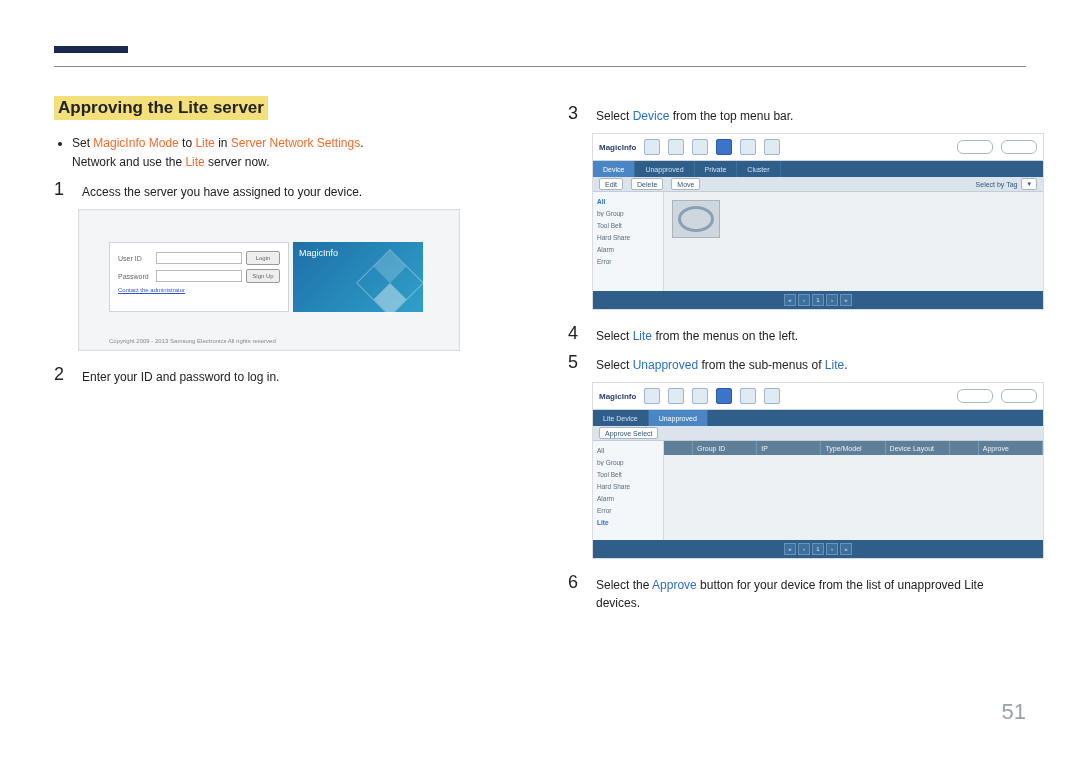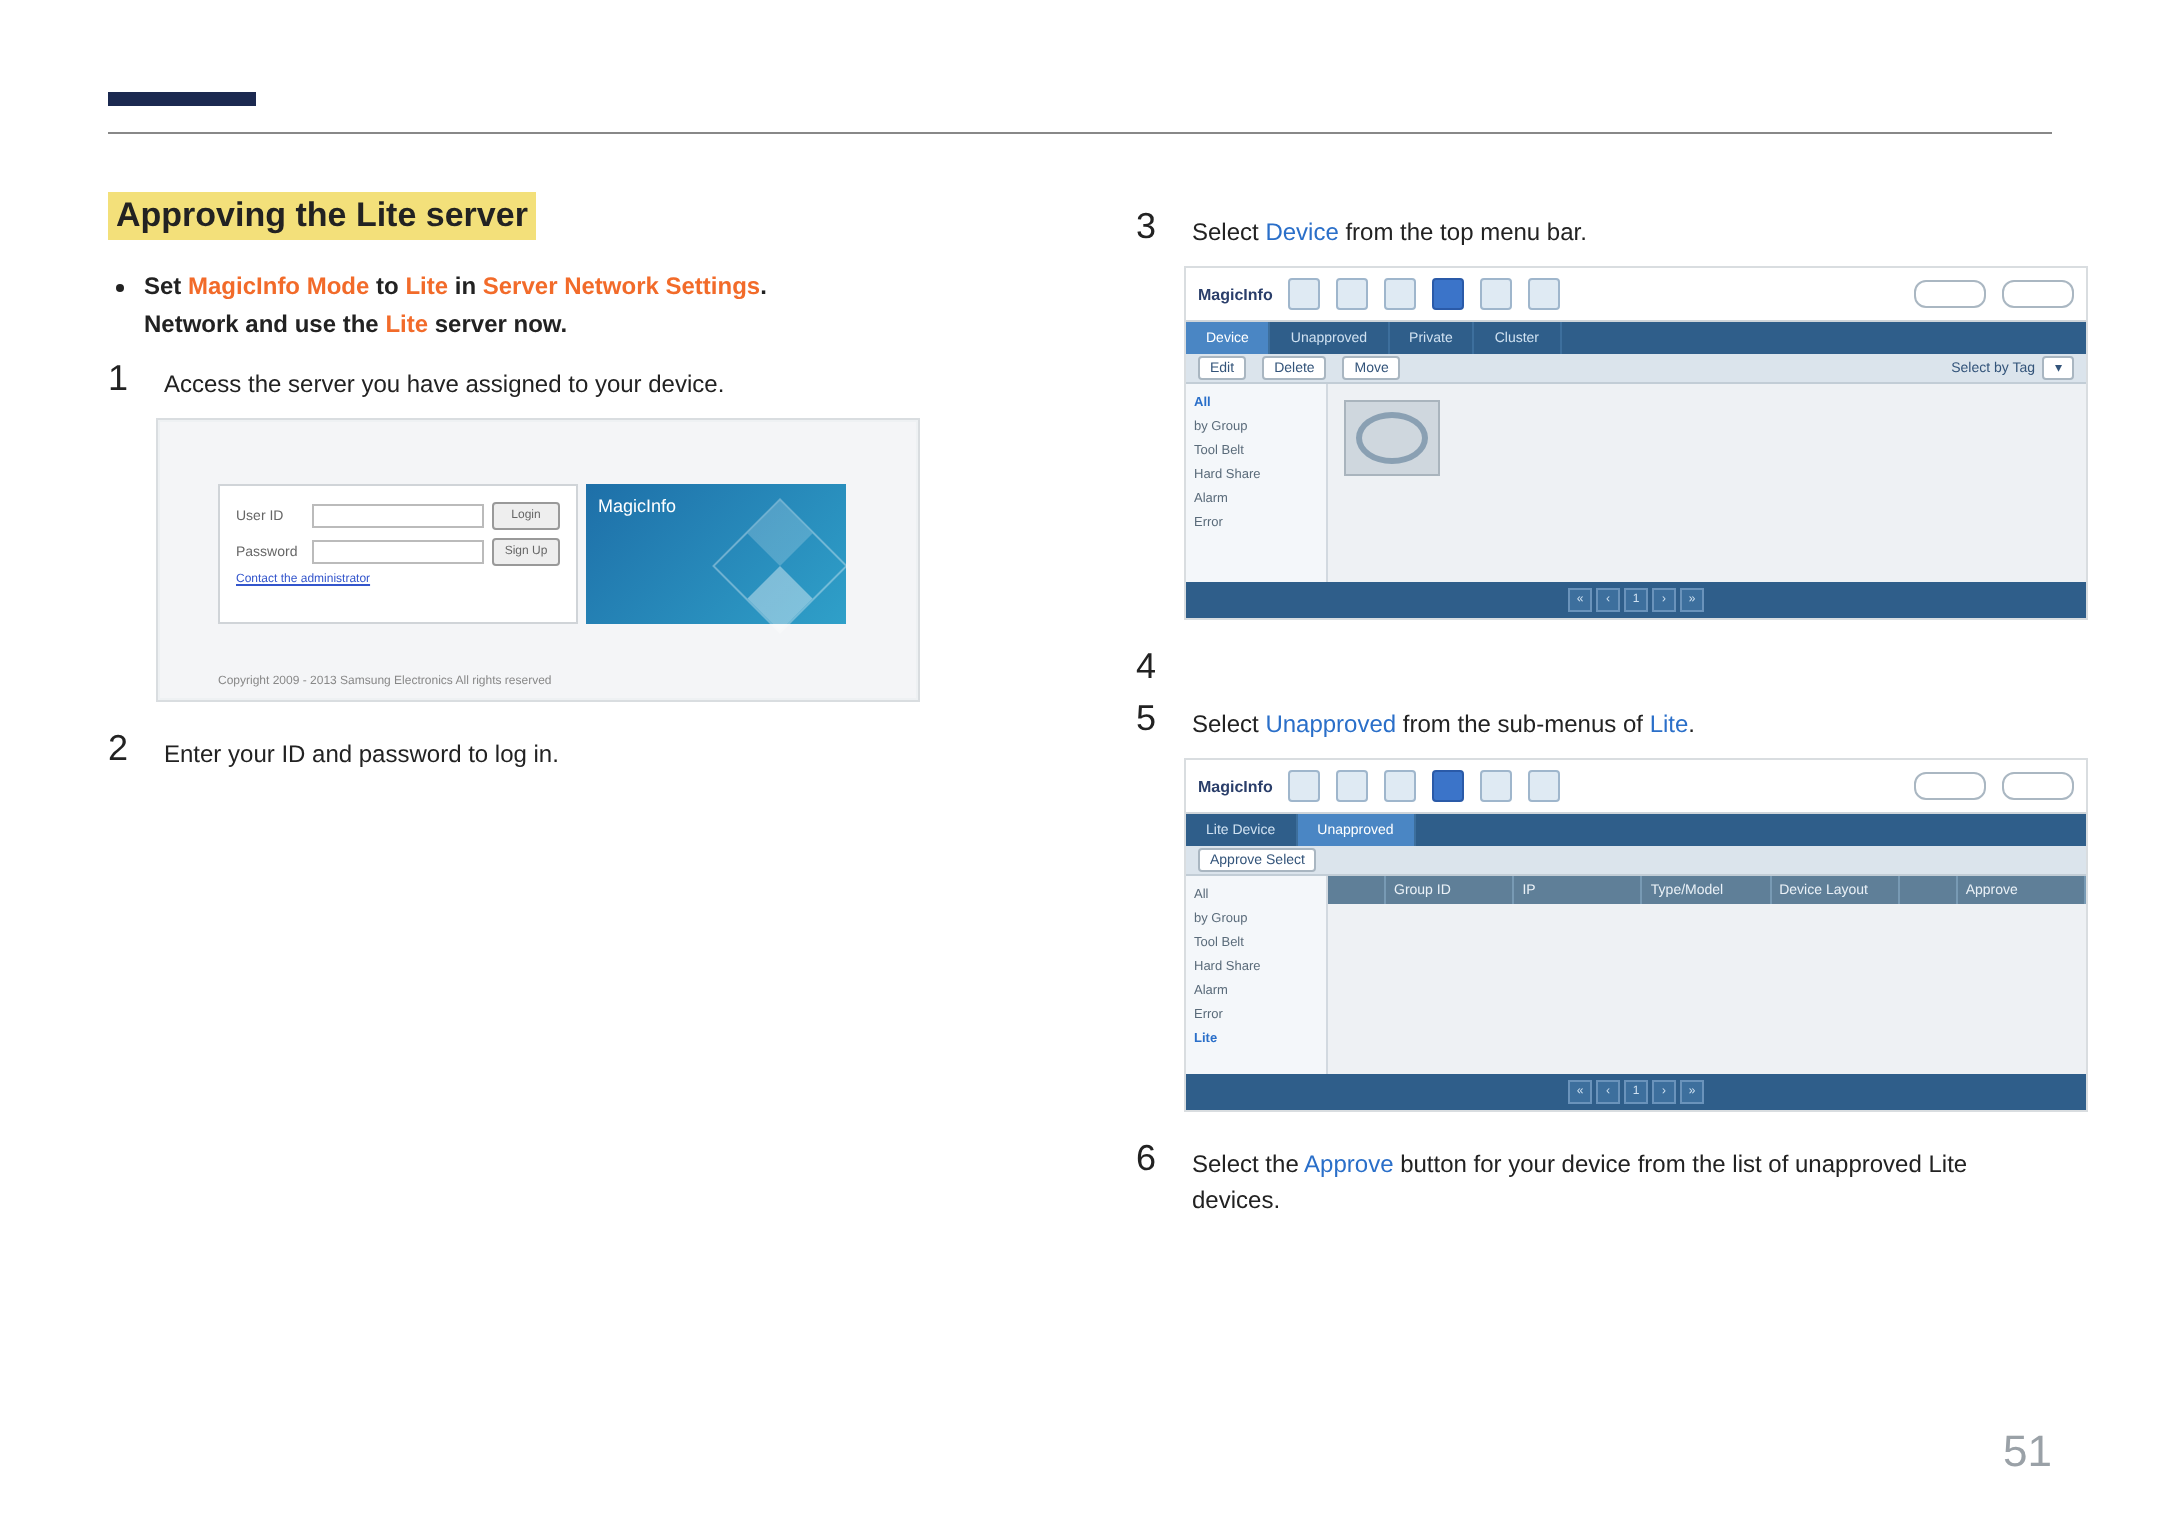--- a/index.html
+++ b/index.html
@@ -34,21 +34,21 @@
   }
   .col{flex:1;min-width:0;}
   h1{
     font-size:24px;font-weight:600;margin:0 0 14px 0;letter-spacing:.1px;
   }
   h2.sub{
     display:inline-block;
     font-size:17px;font-weight:700;margin:0 16px 10px 0;
     background:var(--hl);padding:2px 4px;
   }
-  ul.bullets{margin:4px 0 4px 18px;padding:0;font-size:12px;line-height:1.6;font-weight:bold;}
+  ul.bullets{margin:4px 0 4px 18px;padding:0;font-size:12px;line-height:1.6;}
   ul.bullets li{margin-bottom:2px;}
   .kw-o{color:var(--accent-orange);}
   .kw-b{color:var(--accent-blue);}
   .note{
     font-size:12px;color:var(--soft-gray);margin:6px 0 10px 0;line-height:1.5;
   }
   .note .dash{color:var(--soft-gray);font-weight:400;margin-right:4px;}
   .step{display:flex;gap:14px;font-size:12px;margin:8px 0;}
   .step .num{font-size:18px;min-width:14px;font-weight:400;color:#222;line-height:1;}
   .step .txt{padding-top:3px;line-height:1.5;}
@@ -109,21 +109,21 @@
   .admin-main{flex:1;background:#eef1f4;position:relative;}
   .thumb{position:absolute;left:8px;top:8px;width:46px;height:36px;background:#cfd7de;border:1px solid #a9b4bd;}
   .thumb::after{content:"";position:absolute;inset:5px;border:3px solid #8aa0b3;border-radius:50%;}
   .pager{height:18px;background:#2f5e8a;color:#cfe1f1;display:flex;align-items:center;justify-content:center;gap:2px;}
   .pager .pg{width:10px;height:10px;border:1px solid #6a93bb;background:#3d6f9d;font-size:6px;display:flex;align-items:center;justify-content:center;}
   
   .admin-listhdr{height:14px;background:#5f7f98;color:#eaf1f7;display:flex;}
   .admin-listhdr .cell{flex:1;border-right:1px solid #789ab4;padding:0 4px;display:flex;align-items:center;}
   .admin-listhdr .cell.short{flex:0 0 20px;}
   .page-num{
-    position:absolute;right:54px;bottom:24px;
+    position:absolute;right:54px;bottom:38px;
     font-size:22px;color:#9aa1a7;
   }
 </style>
 </head>
 <body>
 
 <div class="top-mark"></div>
 <div class="top-rule"></div>
 
 <div class="columns">
@@ -226,20 +226,23 @@
         <div class="pg">«</div>
         <div class="pg">‹</div>
         <div class="pg">1</div>
         <div class="pg">›</div>
         <div class="pg">»</div>
       </div>
     </div>
 
     <div class="step">
       <div class="num">4</div>
+      <div class="txt">
+        <span>Select </span><span class="kw-b">Lite</span><span> from the menus on the left.</span>
+      </div>
     </div>
 
     <div class="step">
       <div class="num">5</div>
       <div class="txt">
         <span>Select </span><span class="kw-b">Unapproved</span><span> from the sub-menus of </span><span class="kw-b">Lite</span><span>.</span>
       </div>
     </div>
 
     <div class="shot admin-shot">

